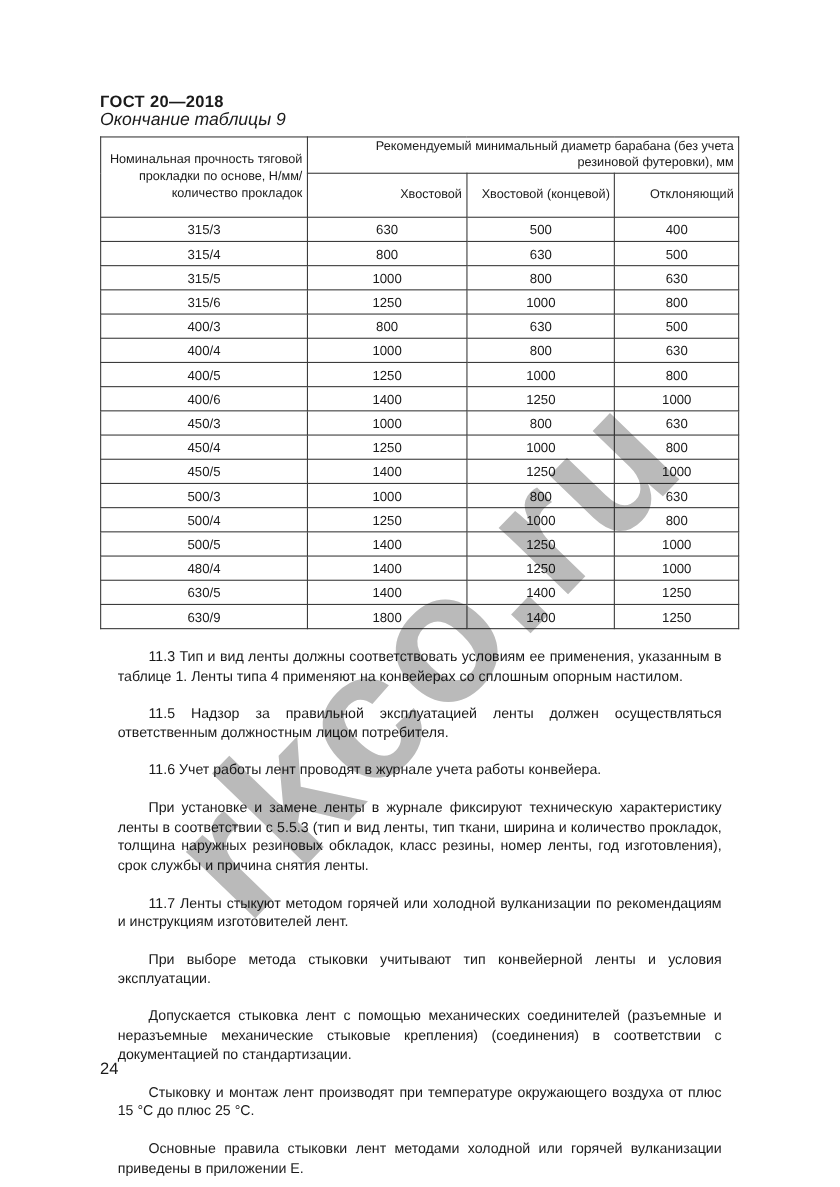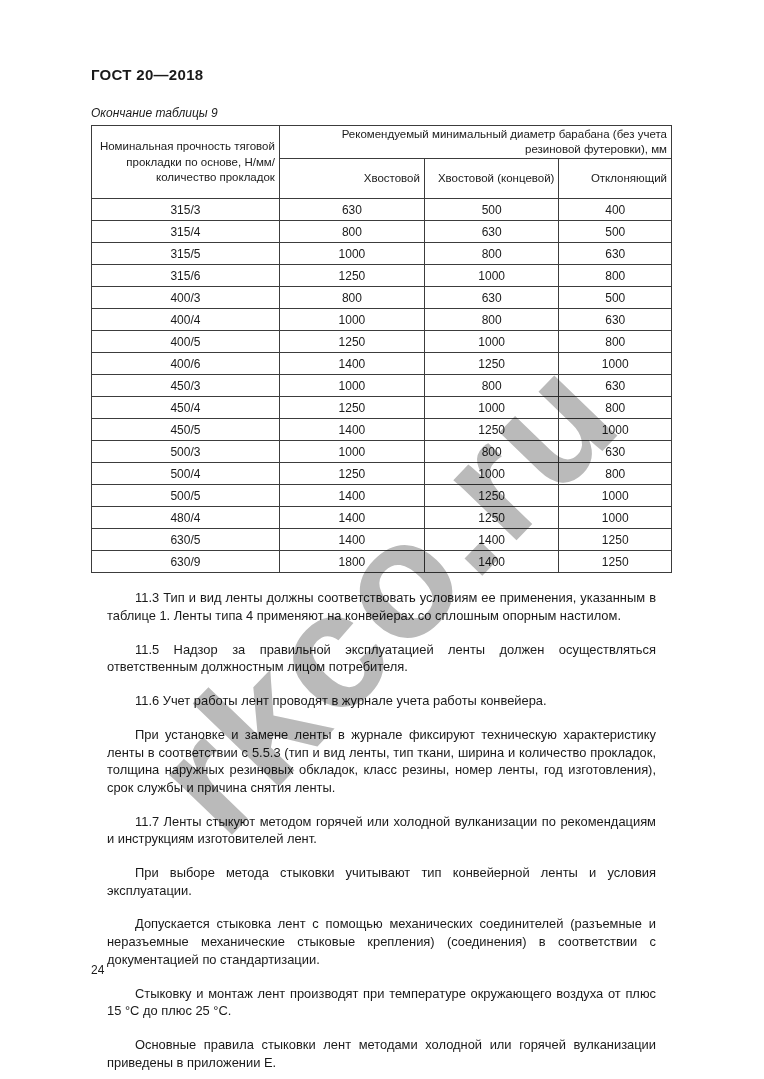--- a/index.html
+++ b/index.html
@@ -6,32 +6,31 @@
   body {
     width:764px; height:1079px;
     background:#ffffff;
     font-family:"Liberation Sans", sans-serif;
     color:#1a1a1a;
     position:relative;
     overflow:hidden;
   }
   .page {
     position:absolute; inset:0;
-    padding:66px 92px 0 91px;
+    padding:84px 92px 0 91px;
     box-sizing:border-box;
   }
   .gost-header {
     font-weight:bold;
     font-size:15px;
     letter-spacing:0.3px;
   }
   .table-caption {
     font-style:italic;
-    font-size:12px;
-    margin-top:23px;
+    font-size:16px;
     margin-bottom:5px;
   }
   table.drum-table {
     border-collapse:collapse;
     width:100%;
     table-layout:fixed;
   }
   .drum-table th, .drum-table td {
     border:1px solid #3c3c3c;
     text-align:center;
@@ -58,21 +57,21 @@
     text-align:justify;
   }
   .body-text p {
     margin:16px;
     text-indent:28px;
   }
   .page-number {
     position:absolute;
     left:91px;
     top:963px;
-    font-size:12px;
+    font-size:15px;
   }
   .watermark {
     position:absolute;
     left:385px;
     top:595px;
     transform:translate(-50%,-50%) rotate(-46deg);
     font-size:165px;
     font-weight:bold;
     letter-spacing:3px;
     color:#bababa;

